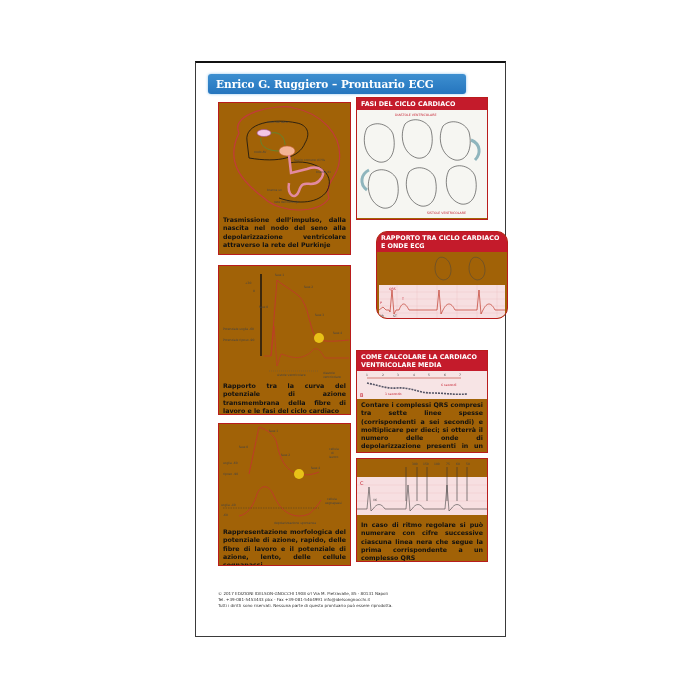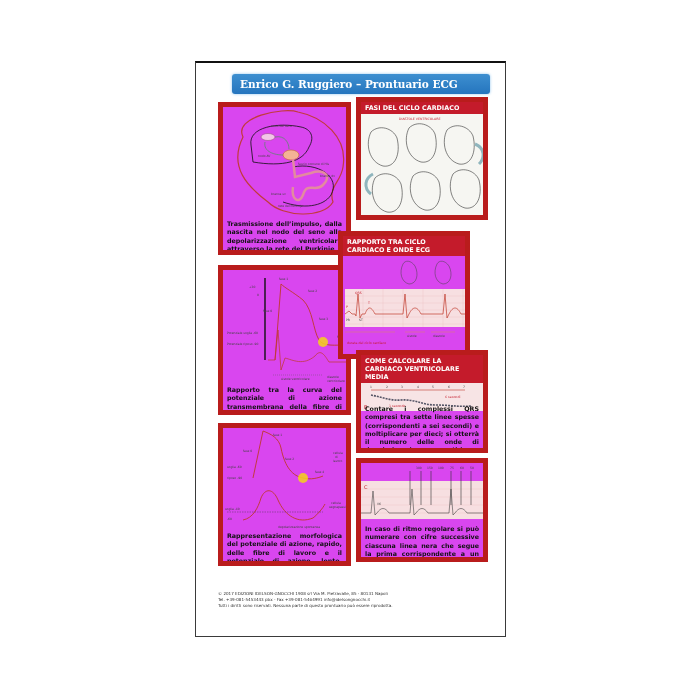--- a/index.html
+++ b/index.html
@@ -1,19 +1,19 @@
 <!DOCTYPE html>
 <html><head>
 <meta charset="utf-8">
 <style>
   html,body{margin:0;padding:0;background:#fff;}
   body{width:700px;height:700px;position:relative;overflow:hidden;font-family:"DejaVu Sans",sans-serif;}
   .page{position:absolute;left:195px;top:61px;width:311px;height:576px;border:1.5px solid #3a3a3a;border-top:2px solid #111;background:#fff;box-sizing:border-box;}
-  .title-bar{position:absolute;left:232px;top:74px;width:258px;height:20px;background:linear-gradient(#3d8fd0,#2575be);border-radius:3px;box-shadow:0 0 3px #8ec4ee;color:#fff;font-family:"DejaVu Serif",serif;font-weight:bold;font-size:10.5px;line-height:20px;padding-left:8px;box-sizing:border-box;}
-  .panel{position:absolute;background:#d946ef;border:5px solid #b91c1c;box-sizing:border-box;overflow:hidden;}
+  .title-bar{position:absolute;left:208px;top:74px;width:258px;height:20px;background:linear-gradient(#3d8fd0,#2575be);border-radius:3px;box-shadow:0 0 3px #8ec4ee;color:#fff;font-family:"DejaVu Serif",serif;font-weight:bold;font-size:10.5px;line-height:20px;padding-left:8px;box-sizing:border-box;}
+  .panel{position:absolute;background:#a16207;border:1px solid #b91c1c;box-sizing:border-box;overflow:hidden;}
   .cap{position:absolute;left:4px;right:4px;font-family:"DejaVu Sans",sans-serif;font-weight:bold;font-size:6.3px;line-height:8.3px;color:#111;text-align:justify;}
   .rhead{background:#c41b2b;color:#fff;font-weight:bold;font-size:6.4px;line-height:8px;padding:2px 4px;font-family:"DejaVu Sans",sans-serif;}
   svg{display:block;}
   .footer{position:absolute;left:218px;top:591px;width:280px;font-size:4.1px;line-height:6.2px;color:#333;font-family:"DejaVu Sans",sans-serif;}
   .tiny{font-size:3px;fill:#444;font-family:"DejaVu Sans",sans-serif;}
   .tinyr{font-size:3.2px;fill:#c41b2b;font-family:"DejaVu Sans",sans-serif;}
 </style>
 </head>
 <body>
 
@@ -100,21 +100,21 @@
       <path d="M14 64 C 8 76, 12 94, 26 98 C 38 100, 44 86, 40 70 C 36 60, 22 56, 14 64 Z"></path>
       <path d="M52 62 C 46 74, 50 92, 64 96 C 76 98, 82 84, 78 68 C 74 58, 60 54, 52 62 Z"></path>
       <path d="M92 60 C 86 72, 90 90, 104 94 C 116 96, 122 82, 118 66 C 114 56, 100 52, 92 60 Z"></path>
     </g>
     <path d="M114 30 C 124 34, 124 44, 118 50" fill="none" stroke="#8fb5bd" stroke-width="3"></path>
     <path d="M10 80 C 2 74, 4 64, 12 60" fill="none" stroke="#8fb5bd" stroke-width="3"></path>
     <text class="tinyr" x="70" y="104">SISTOLE VENTRICOLARE</text>
   </svg>
 </div>
 
-<div class="panel" style="left:338px;top:231px;width:132px;height:128px;">
+<div class="panel" style="left:376px;top:231px;width:132px;height:88px;border-radius:11px;">
   <div class="rhead">RAPPORTO TRA CICLO CARDIACO E ONDE ECG</div>
   <svg width="130" height="92" viewBox="0 0 130 92">
     <g fill="none" stroke="#444" stroke-width="0.5">
       <path d="M60 8 C 56 16, 58 26, 66 28 C 74 28, 76 18, 72 10 C 68 4, 62 4, 60 8 Z"></path>
       <path d="M94 8 C 90 16, 92 26, 100 28 C 108 28, 110 18, 106 10 C 102 4, 96 4, 94 8 Z"></path>
     </g>
     <rect x="2" y="33" width="126" height="38" fill="#f7dfe1"></rect>
     <g stroke="#eab7bb" stroke-width="0.3">
       <line x1="2" y1="40" x2="128" y2="40"></line>
         <line x1="2" y1="47" x2="128" y2="47"></line>

